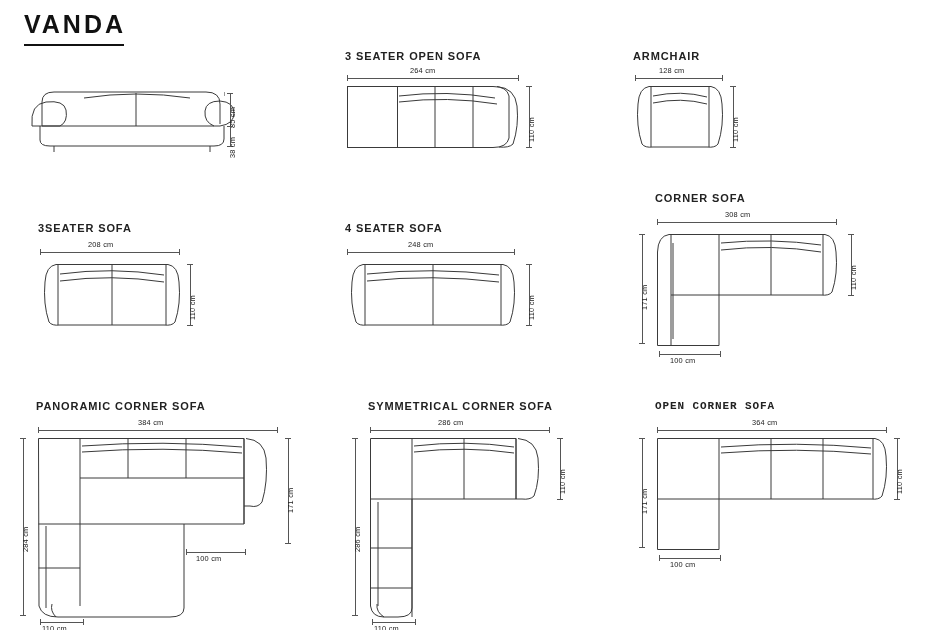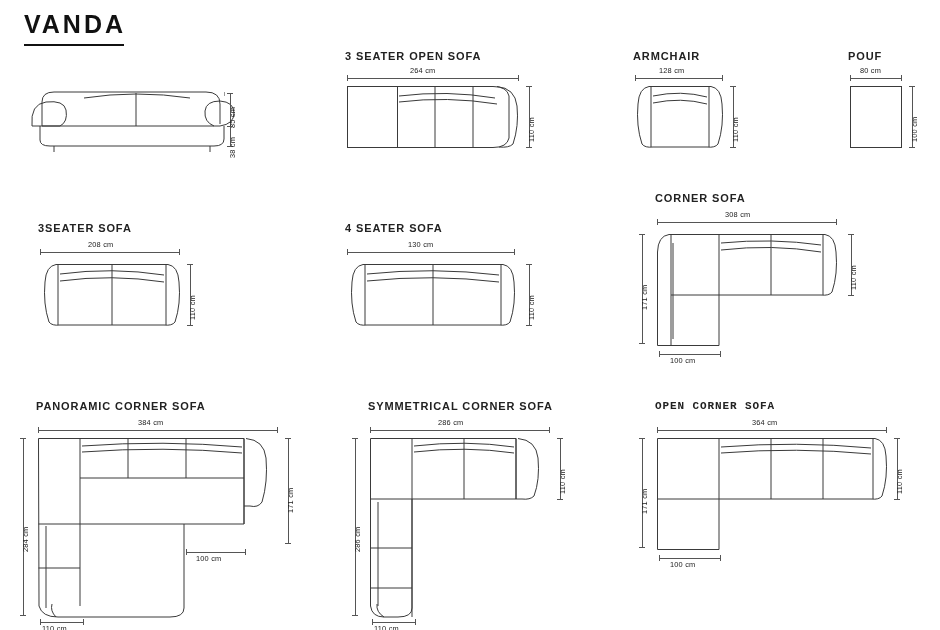--- a/index.html
+++ b/index.html
@@ -195,39 +195,20 @@
         </g>
       </svg>
     </div>
 
     <div class="dline-v" style="left:100px; top:36px; height:62px;"></div>
     <div class="tick-h" style="left:97px; top:36px;"></div>
     <div class="tick-h" style="left:97px; top:97px;"></div>
     <div class="dim vert" style="left:98px; top:92px;">110 cm</div>
   </div>
 
-  <div class="panel" style="left:848px; top:50px; width:90px; height:110px;">
-    <div class="panel-title" style="left:0; top:0;">POUF</div>
-
-    <div class="dline-h" style="left:2px; top:28px; width:52px;"></div>
-    <div class="tick-v" style="left:2px; top:25px;"></div>
-    <div class="tick-v" style="left:53px; top:25px;"></div>
-    <div class="dim" style="left:12px; top:16px;">80 cm</div>
-
-    <div class="sofa" style="left:2px; top:36px;">
-      <svg width="52" height="62" viewBox="0 0 52 62">
-        <rect x="0.5" y="0.5" width="51" height="61" fill="none" stroke="#3a3a3a" stroke-width="1"></rect>
-      </svg>
-    </div>
-
-    <div class="dline-v" style="left:64px; top:36px; height:62px;"></div>
-    <div class="tick-h" style="left:61px; top:36px;"></div>
-    <div class="tick-h" style="left:61px; top:97px;"></div>
-    <div class="dim vert" style="left:62px; top:92px;">100 cm</div>
-  </div>
 
   <div class="panel" style="left:38px; top:222px; width:230px; height:120px;">
     <div class="panel-title" style="left:0; top:0;">3SEATER SOFA</div>
 
     <div class="dline-h" style="left:2px; top:30px; width:140px;"></div>
     <div class="tick-v" style="left:2px; top:27px;"></div>
     <div class="tick-v" style="left:141px; top:27px;"></div>
     <div class="dim" style="left:50px; top:18px;">208 cm</div>
 
     <div class="sofa" style="left:4px; top:42px;">
@@ -248,21 +229,21 @@
     <div class="tick-h" style="left:149px; top:103px;"></div>
     <div class="dim vert" style="left:150px; top:98px;">110 cm</div>
   </div>
 
   <div class="panel" style="left:345px; top:222px; width:230px; height:120px;">
     <div class="panel-title" style="left:0; top:0;">4 SEATER SOFA</div>
 
     <div class="dline-h" style="left:2px; top:30px; width:168px;"></div>
     <div class="tick-v" style="left:2px; top:27px;"></div>
     <div class="tick-v" style="left:169px; top:27px;"></div>
-    <div class="dim" style="left:63px; top:18px;">130 cm</div>
+    <div class="dim" style="left:63px; top:18px;">248 cm</div>
 
     <div class="sofa" style="left:4px; top:42px;">
       <svg width="168" height="62" viewBox="0 0 168 62">
         <g fill="none" stroke="#3a3a3a" stroke-width="1">
           <path d="M14 0.5 L154 0.5 Q164 2 165 18 Q167 40 161 58 Q158 62 150 61 L18 61 Q10 62 7 58 Q1 40 3 18 Q4 2 14 0.5 Z"></path>
           <path d="M16 0.5 L16 61"></path>
           <path d="M152 0.5 L152 61"></path>
           <path d="M84 0.5 L84 61"></path>
           <path d="M18 10 Q84 3 150 11"></path>
           <path d="M18 17 Q84 10 150 18"></path>

